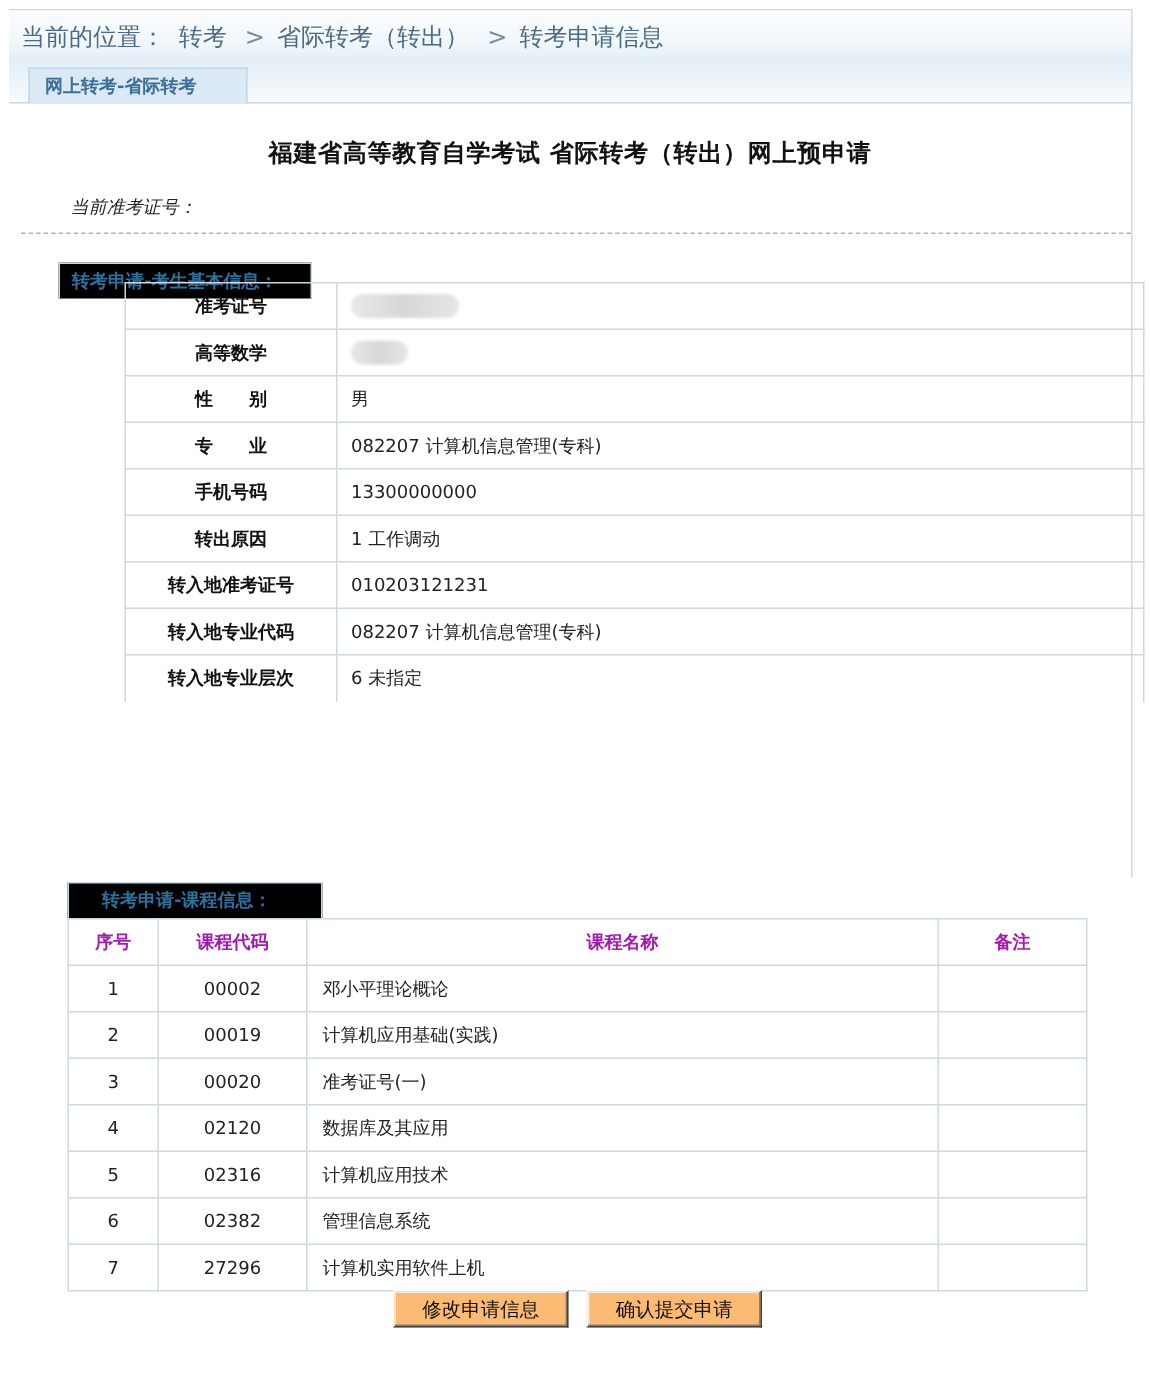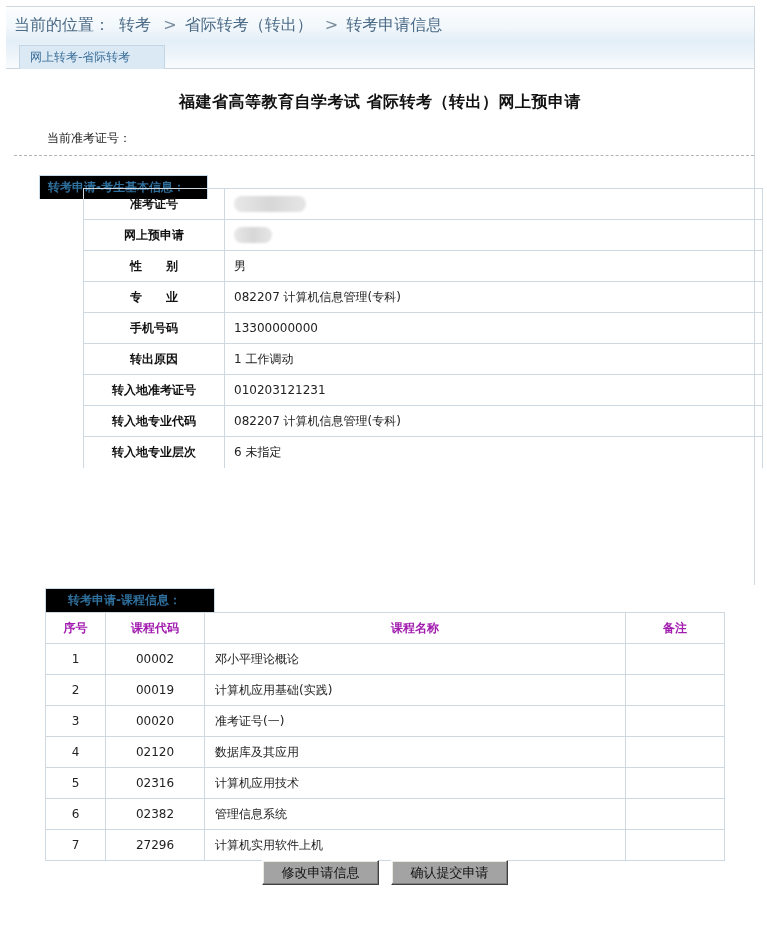--- a/index.html
+++ b/index.html
@@ -16,29 +16,29 @@
     border-bottom: 1px solid #cdd6dd;
   }
   .breadcrumb {
     position: absolute; left: 8px; top: 8px; font-size: 16px; color: #4b6a86; white-space: nowrap;
   }
   .breadcrumb span { margin-right: 4px; }
   .breadcrumb .sep { color: #7a8c9c; margin: 0 3px; }
   .tab {
     position: absolute; left: 13px; top: 38px; width: 146px; height: 24px;
     background: #dbe9f5; border: 1px solid #c4d6e6; border-bottom: none;
-    color: #3b6e99; font-weight: normal; font-size: 12px; line-height: 22px; padding-left: 10px;
+    color: #3b6e99; font-weight: bold; font-size: 12px; line-height: 22px; padding-left: 10px;
   }
 
   .page-title {
     position: absolute; left: 0; top: 92px; width: 760px; text-align: center;
     font-size: 16px; font-weight: bold; color: #111; letter-spacing: 0.5px;
   }
   .current-id {
-    position: absolute; left: 47px; top: 130px; font-size: 12px; color: #222;
+    position: absolute; left: 47px; top: 130px; font-size: 12px; color: #222; font-style: italic;
   }
   .dashed {
     position: absolute; left: 14px; top: 155px; width: 740px; border-top: 1px dashed #b4b4b4;
   }
 
   .section-tab {
     position: absolute; height: 24px; background: #000000; border: 1px solid #c9dbe9; border-bottom: none;
     color: #2f6f9c; font-weight: bold; font-size: 12px; line-height: 22px; padding-left: 8px;
   }
 
@@ -57,21 +57,21 @@
   .course-table th, .course-table td { border: 1px solid #ced8e0; height: 31px; font-size: 12px; }
   .course-table th { font-weight: bold; color: #a21caf; }
   .course-table td.c { text-align: center; }
   .course-table td.n { padding-left: 10px; }
   .course-table .w1 { width: 60px; }
   .course-table .w2 { width: 99px; }
   .course-table .w4 { width: 99px; }
 
   .btn {
     position: absolute; top: 860px; height: 25px; width: 117px;
-    background: #a3a3a3; border: 1px solid; border-color: #ffffff #404040 #404040 #ffffff;
+    background: #fdba74; border: 1px solid; border-color: #ffffff #404040 #404040 #ffffff;
     box-shadow: inset -1px -1px 0 #808080, inset 1px 1px 0 #ece9e3;
     font-size: 13px; color: #111; cursor: pointer; font-family: "DejaVu Sans", "Liberation Sans", sans-serif;
   }
 </style>
 </head>
 <body>
 
 <div class="frame"></div>
 
 <div class="header">
@@ -92,21 +92,21 @@
 
 <div class="section-tab" style="left:39px; top:175px; width:169px;">转考申请-考生基本信息：</div>
 
 <table class="info-table">
   <tbody id="info-body">
       <tr>
         <td class="lbl">准考证号</td>
         <td class="val"><span class="blur" style="width: 72px;"></span></td>
       </tr>
       <tr>
-        <td class="lbl">网上预申请</td>
+        <td class="lbl">高等数学</td>
         <td class="val"><span class="blur" style="width: 38px;"></span></td>
       </tr>
       <tr>
         <td class="lbl">性　　别</td>
         <td class="val">男</td>
       </tr>
       <tr>
         <td class="lbl">专　　业</td>
         <td class="val">082207 计算机信息管理(专科)</td>
       </tr>

